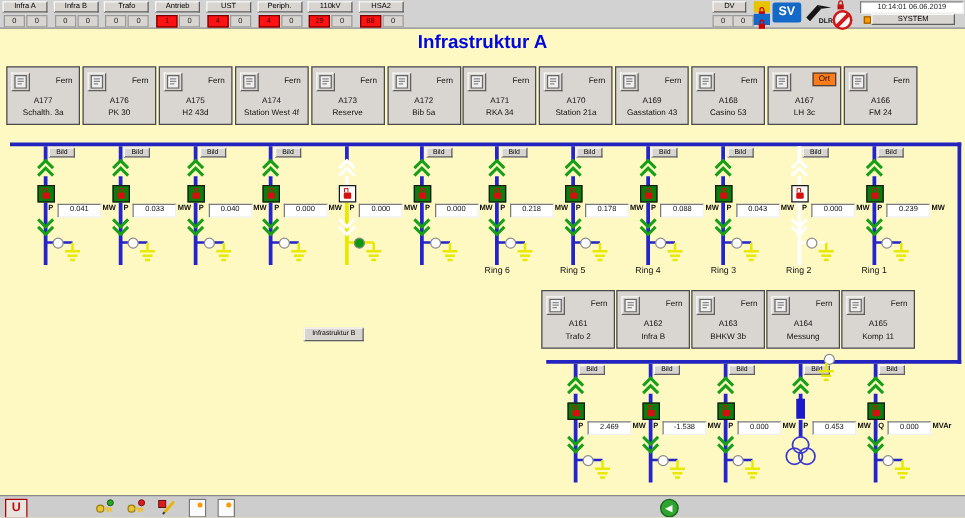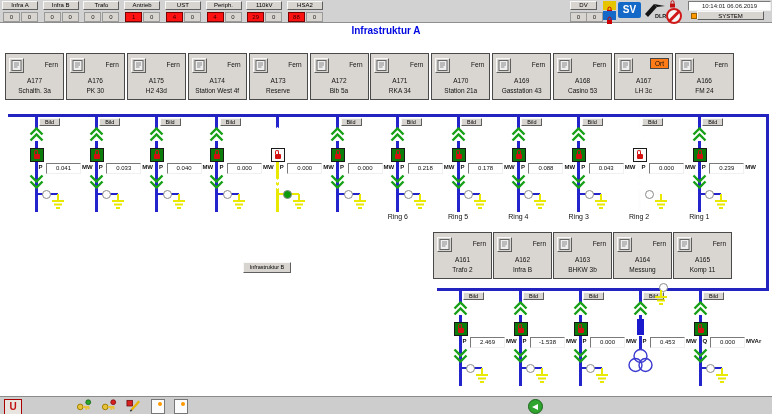--- a/index.html
+++ b/index.html
@@ -1,17 +1,17 @@
 <!DOCTYPE html>
 <html><head>
 <meta charset="utf-8">
 <style>
   html,body{margin:0;padding:0;}
   body{font-family:"Liberation Sans",sans-serif;background:#b0b0b0;}
-  #screen{position:relative;width:772px;height:414px;background:#ffffff;overflow:hidden;}
+  #screen{position:relative;width:772px;height:414px;background:#fef9c3;overflow:hidden;}
 
   
   .raised{background:#d8d5d0;border:1px solid;border-color:#f8f8f8 #5f5f5f #5f5f5f #f8f8f8;}
   .sunken{background:#fff;border:1px solid;border-color:#7a7a7a #f0f0f0 #f0f0f0 #7a7a7a;}
 
   
   #topbar{position:absolute;top:0;left:0;width:772px;height:22px;background:#d2d2d2;border-bottom:1px solid #8e8e8e;}
   .grp{position:absolute;top:1px;width:38px;height:20px;}
   .gbtn{position:absolute;left:0;top:0;width:36px;height:9px;font-size:6px;line-height:7px;text-align:center;padding:0;font-family:inherit;}
   .count{position:absolute;top:11px;width:15px;height:8px;font-size:6px;line-height:8px;text-align:center;background:#d8d5d0;border:1px solid #9a9a9a;color:#222;}
@@ -25,21 +25,21 @@
   #clock{position:absolute;left:688px;top:1px;width:81px;height:8px;font-size:6px;line-height:8px;text-align:center;color:#222;}
   #system-btn{position:absolute;left:697px;top:11px;width:67px;height:9px;font-size:6px;line-height:8px;text-align:center;padding:0;font-family:inherit;}
   #system-dot{position:absolute;left:691px;top:13px;width:4px;height:4px;background:#ff9900;border:1px solid #996000;}
   #sv-logo{position:absolute;left:618px;top:2px;width:23px;height:16px;background:#1469c8;border-radius:2px;color:#fff;font-weight:bold;font-size:10px;line-height:16px;text-align:center;}
   #dlr-logo{position:absolute;left:643px;top:2px;width:24px;height:17px;}
   #ban-icon{position:absolute;left:666px;top:8px;width:12px;height:12px;border:2px solid #d01818;border-radius:50%;background:#f6f6f6;}
   #ban-icon::after{content:"";position:absolute;left:-1px;top:4.5px;width:14px;height:3px;background:#d01818;transform:rotate(-45deg);}
   #lock-top{position:absolute;left:668px;top:0px;}
 
   
-  #title{position:absolute;top:25px;left:0;width:772px;text-align:center;font-size:10px;font-weight:bold;color:#0008e0;}
+  #title{position:absolute;top:25px;left:0;width:772px;text-align:center;font-size:15px;font-weight:bold;color:#0008e0;}
 
   
   .cards{position:absolute;left:0;top:0;}
   #cards-top{top:53px;} #cards-bottom{top:232px;}
   .card{position:absolute;top:0;width:57px;height:45px;background:#d9d6d1;border:1px solid #4a4a4a;}
   .cicon{position:absolute;left:3px;top:4px;width:15px;height:15px;padding:0;}
   .mode{position:absolute;right:5px;top:7px;font-size:6.5px;color:#111;}
   .mode.ort{background:#ff7b17;border:1px solid #444;padding:1px 4px;right:3px;top:4px;}
   .cid{position:absolute;left:0;top:23px;width:100%;text-align:center;font-size:6.5px;color:#111;}
   .cname{position:absolute;left:0;top:33px;width:100%;text-align:center;font-size:6.5px;color:#111;white-space:nowrap;}

